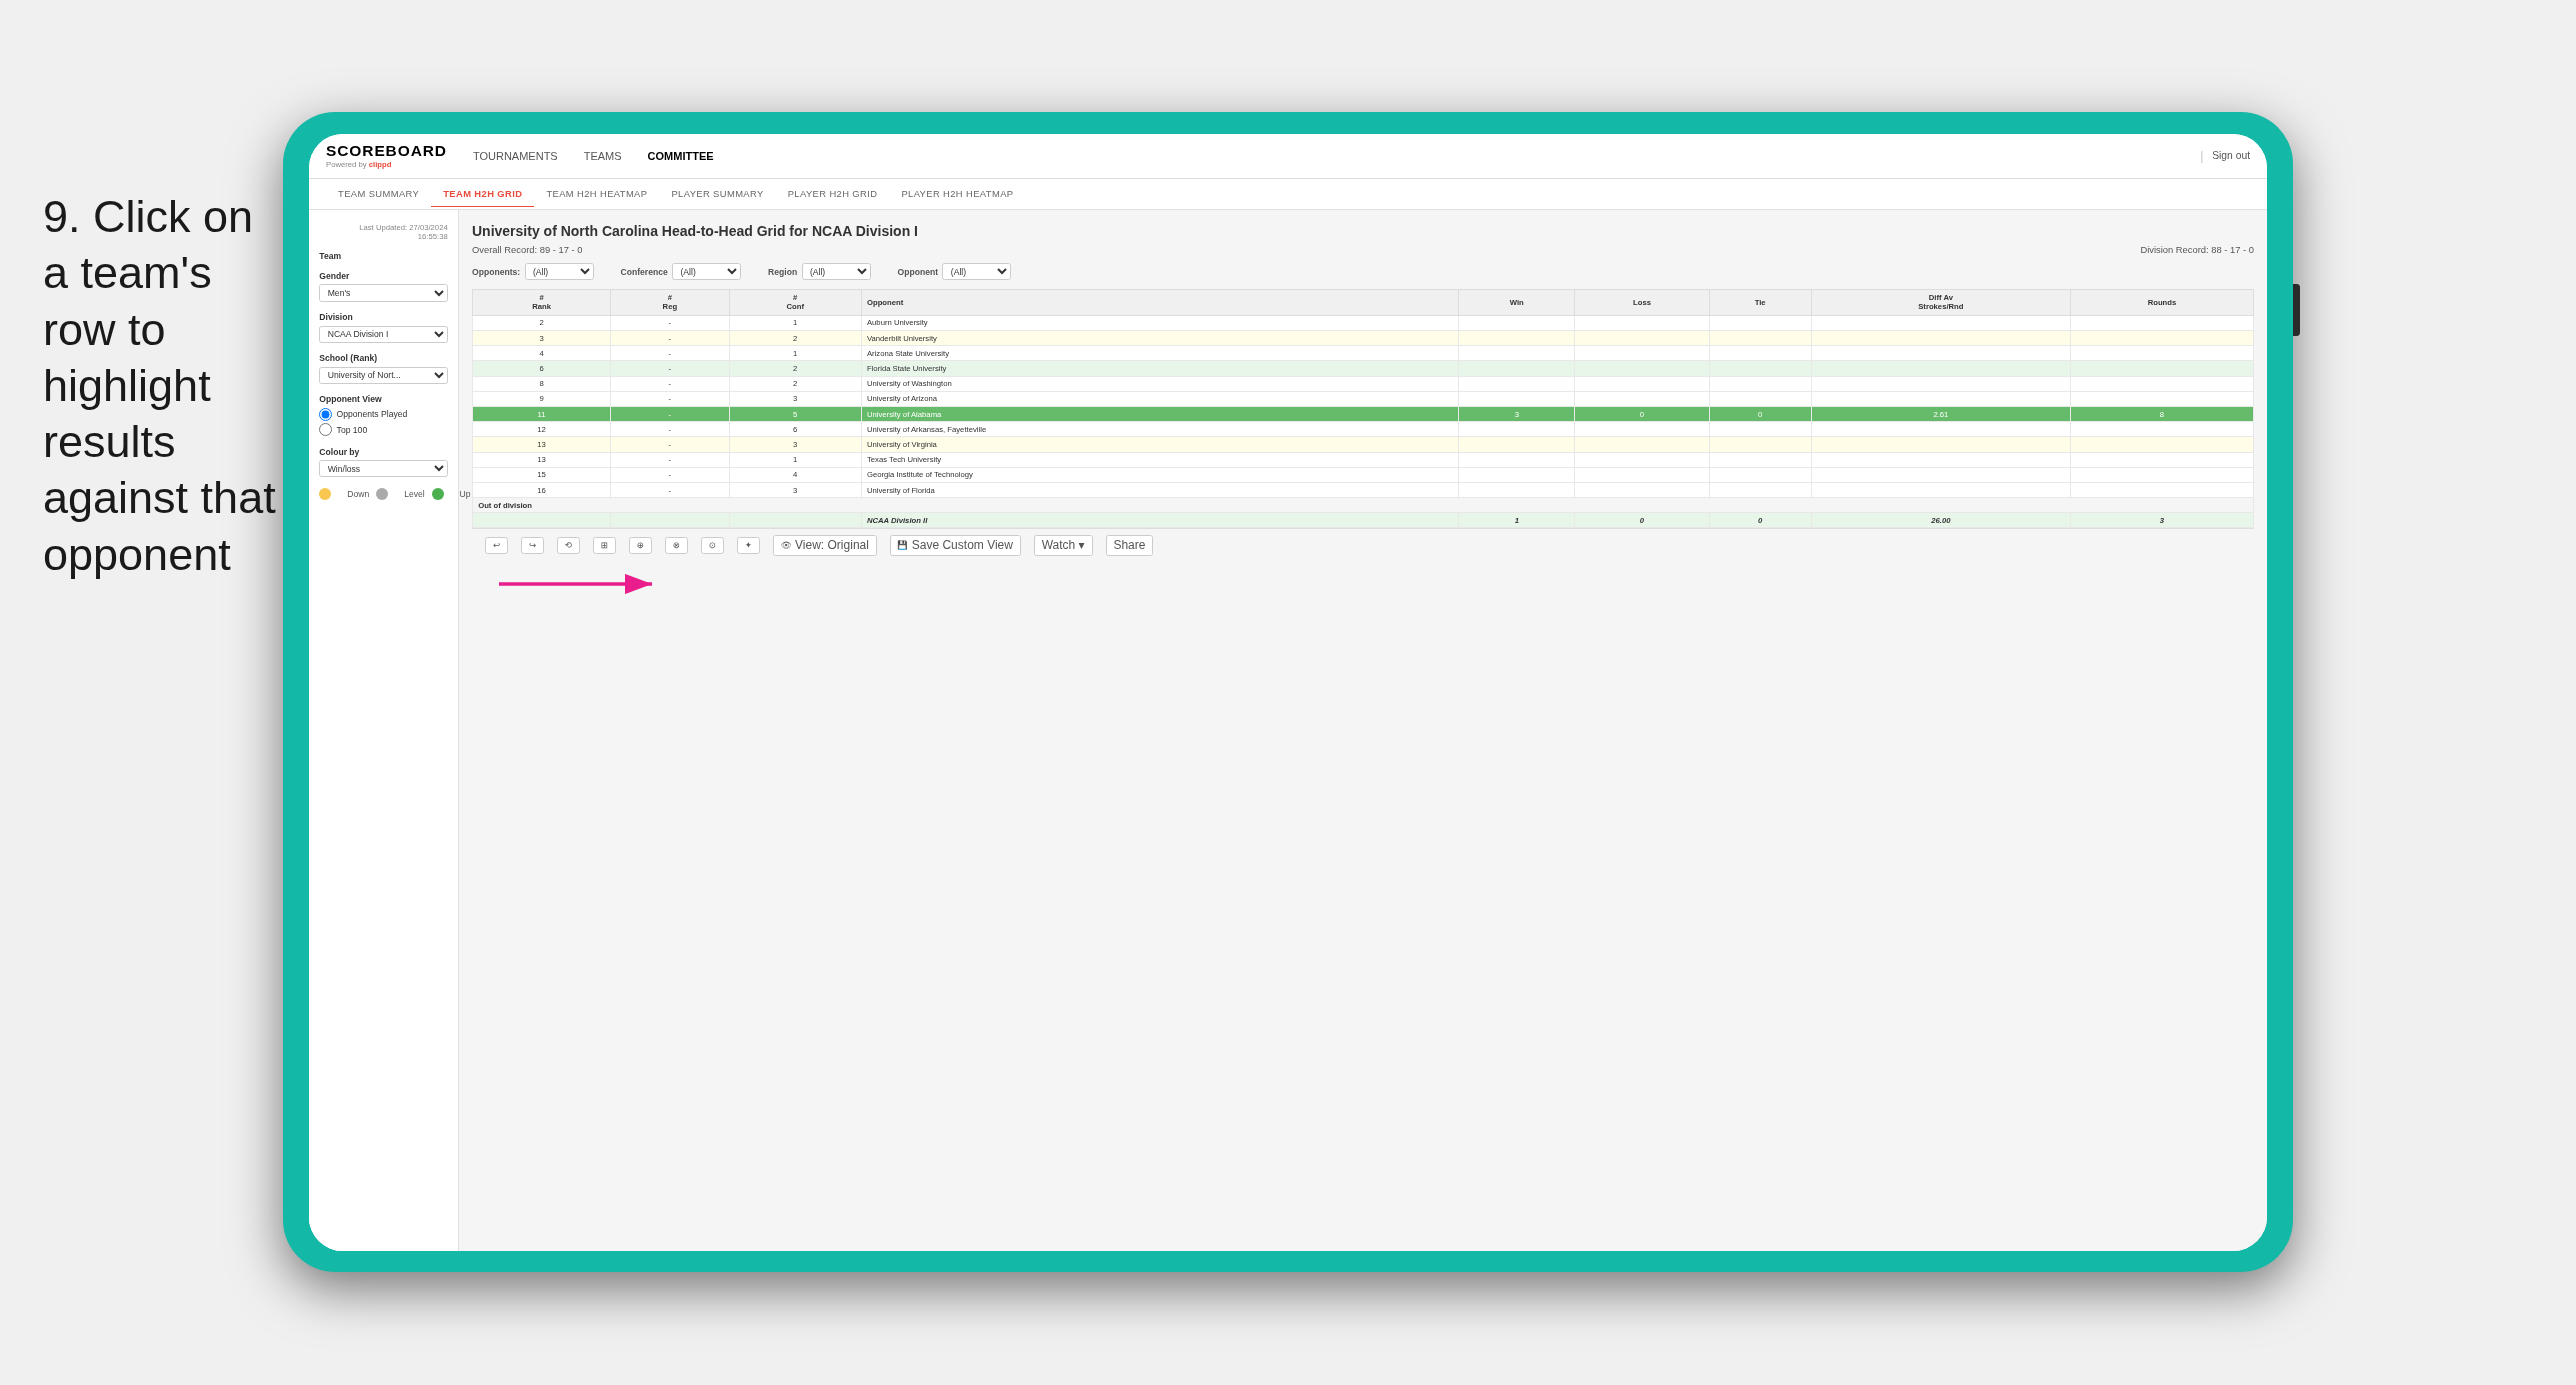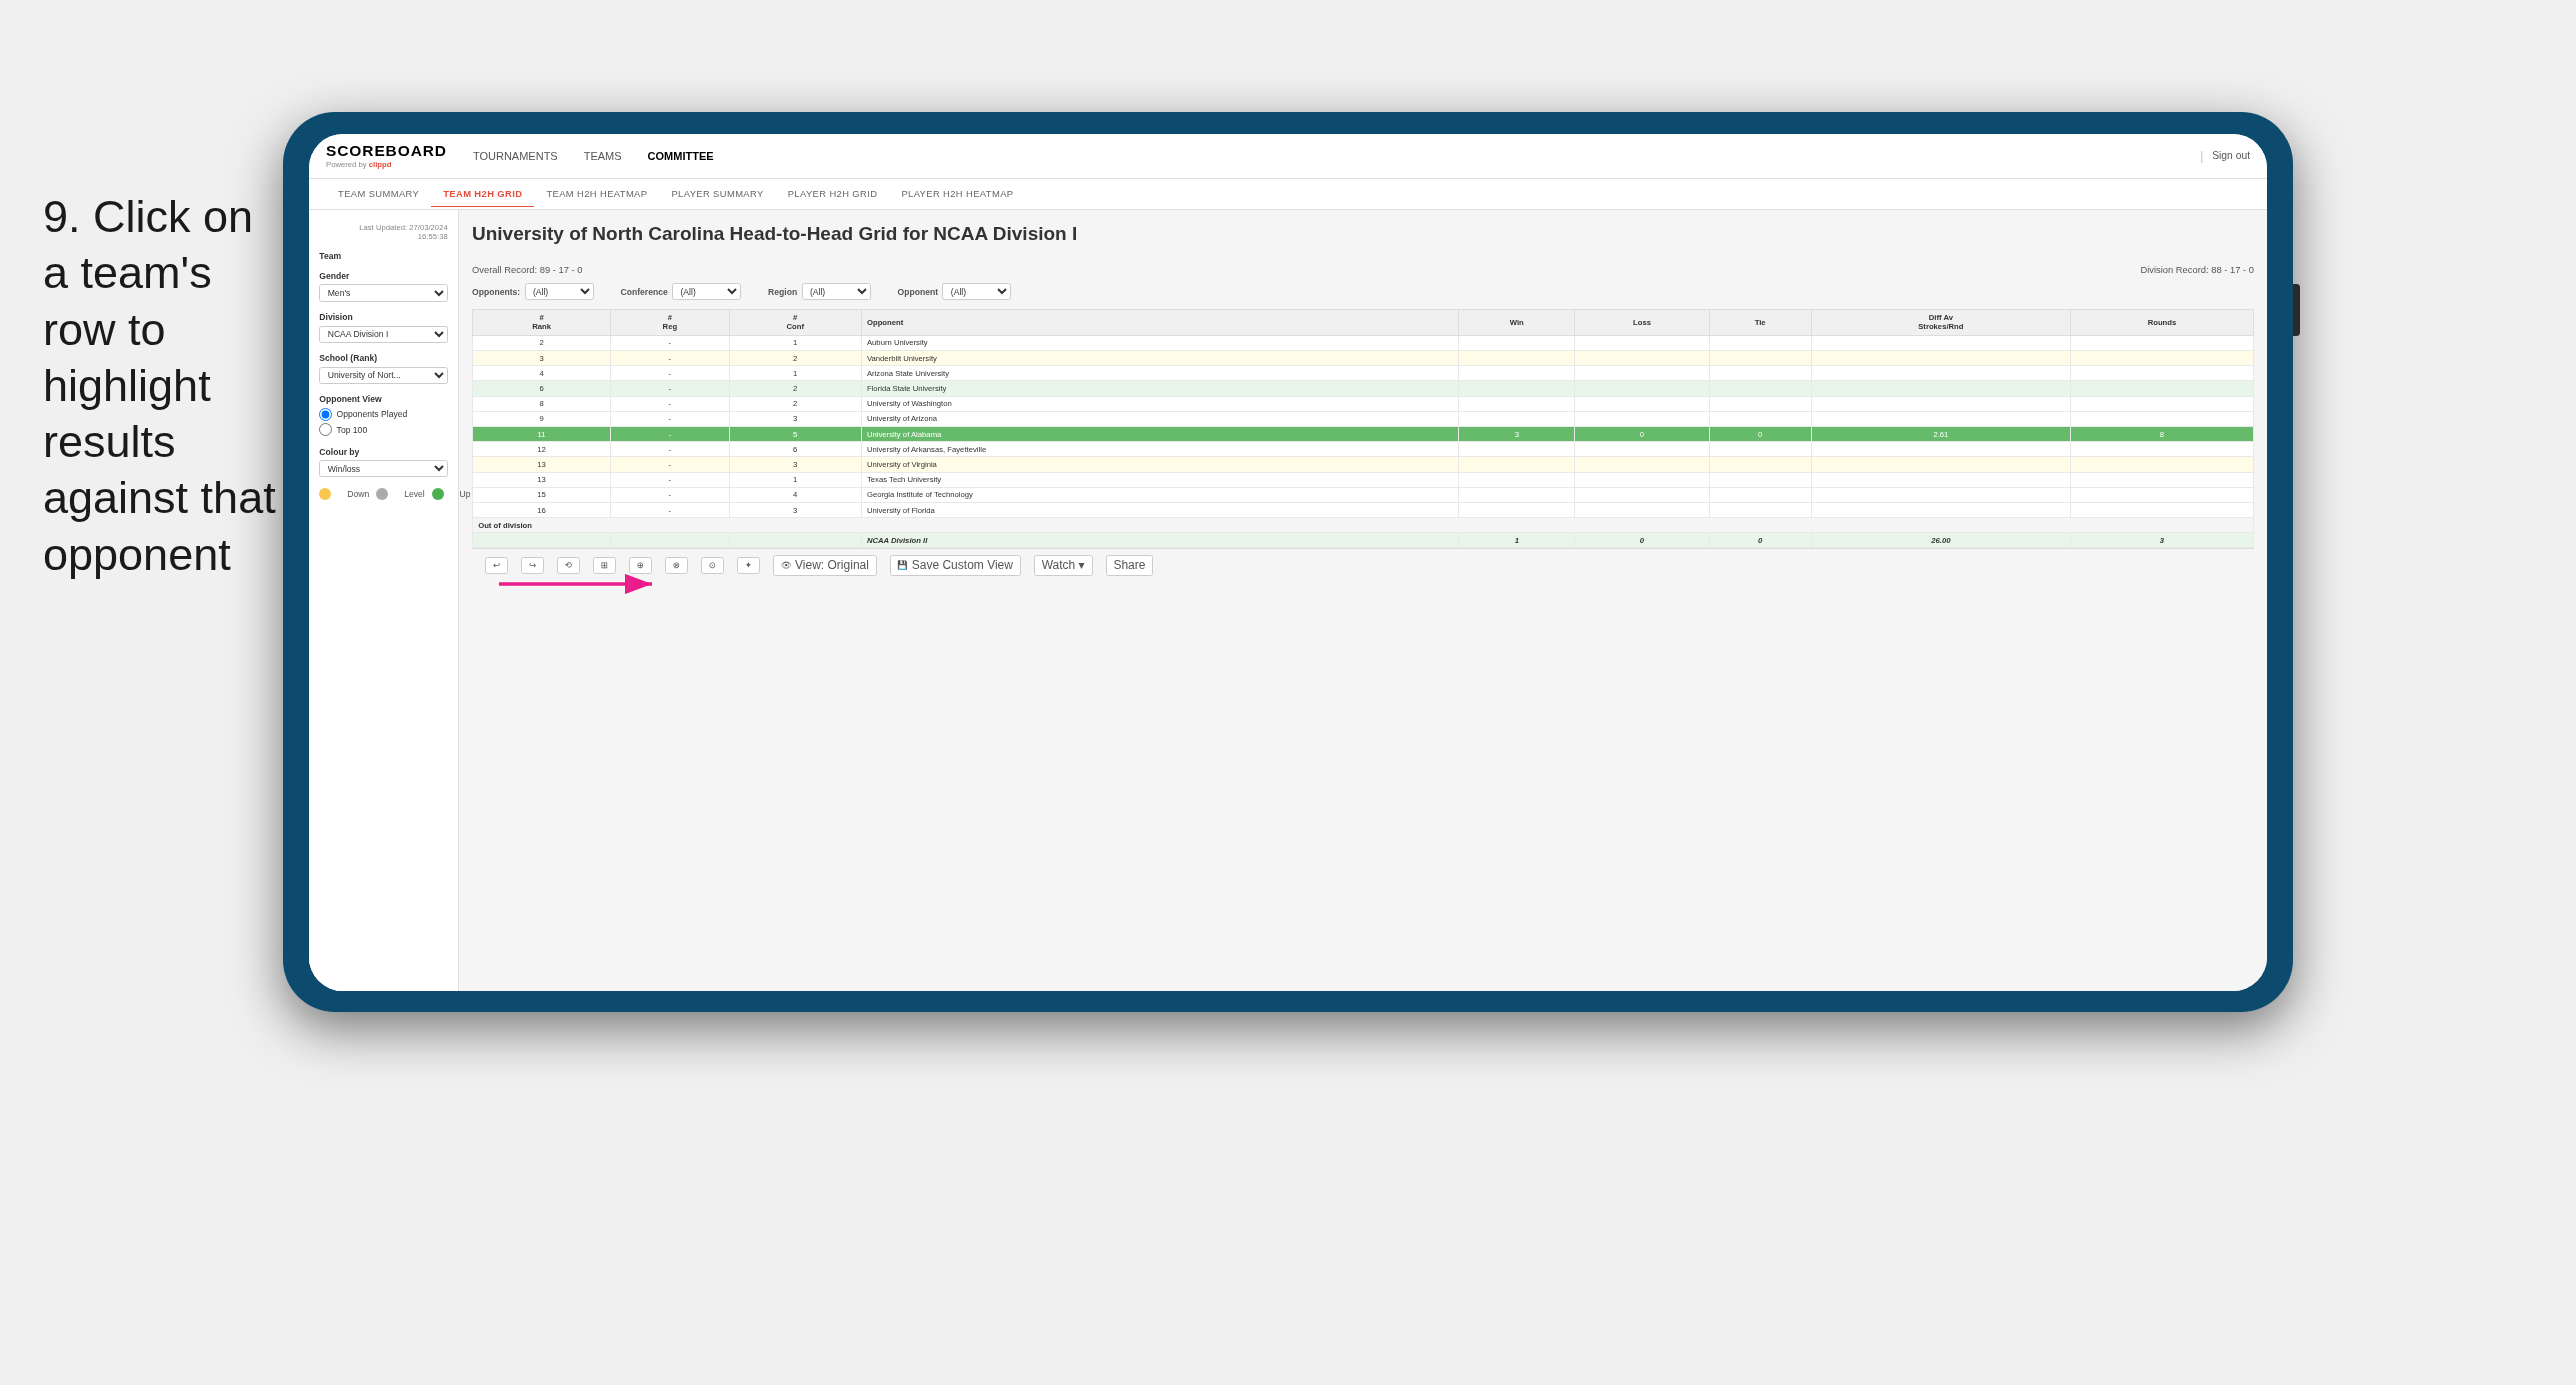--- a/index.html
+++ b/index.html
@@ -23,22 +23,22 @@
       line-height: 1.25;
       color: #1a1a1a;
     }
 
     
     .tablet-device {
       position: absolute;
       left: 283px;
       top: 112px;
       width: 2010px;
-      height: 900px;
-      background: #0c4a6e;
+      height: 1160px;
+      background: #14b8a6;
       border-radius: 52px;
       box-shadow: 0 17px 52px rgba(0,0,0,0.5);
     }
 
     .tablet-screen {
       position: absolute;
       left: 26px;
       top: 21.5px;
       right: 26px;
       bottom: 21.5px;
@@ -220,24 +220,24 @@
     }
 
     
     .grid-content {
       flex: 1;
       padding: 13px;
       overflow: auto;
     }
 
     .grid-title {
-      font-size: 19px;
+      font-size: 14px;
       font-weight: bold;
       color: #333;
-      margin-bottom: 19px;
+      margin-bottom: 5px;
     }
 
     .grid-subtitle-row {
       display: flex;
       justify-content: space-between;
       margin-bottom: 8.6px;
     }
 
     .grid-record {
       font-size: 9.4px;

